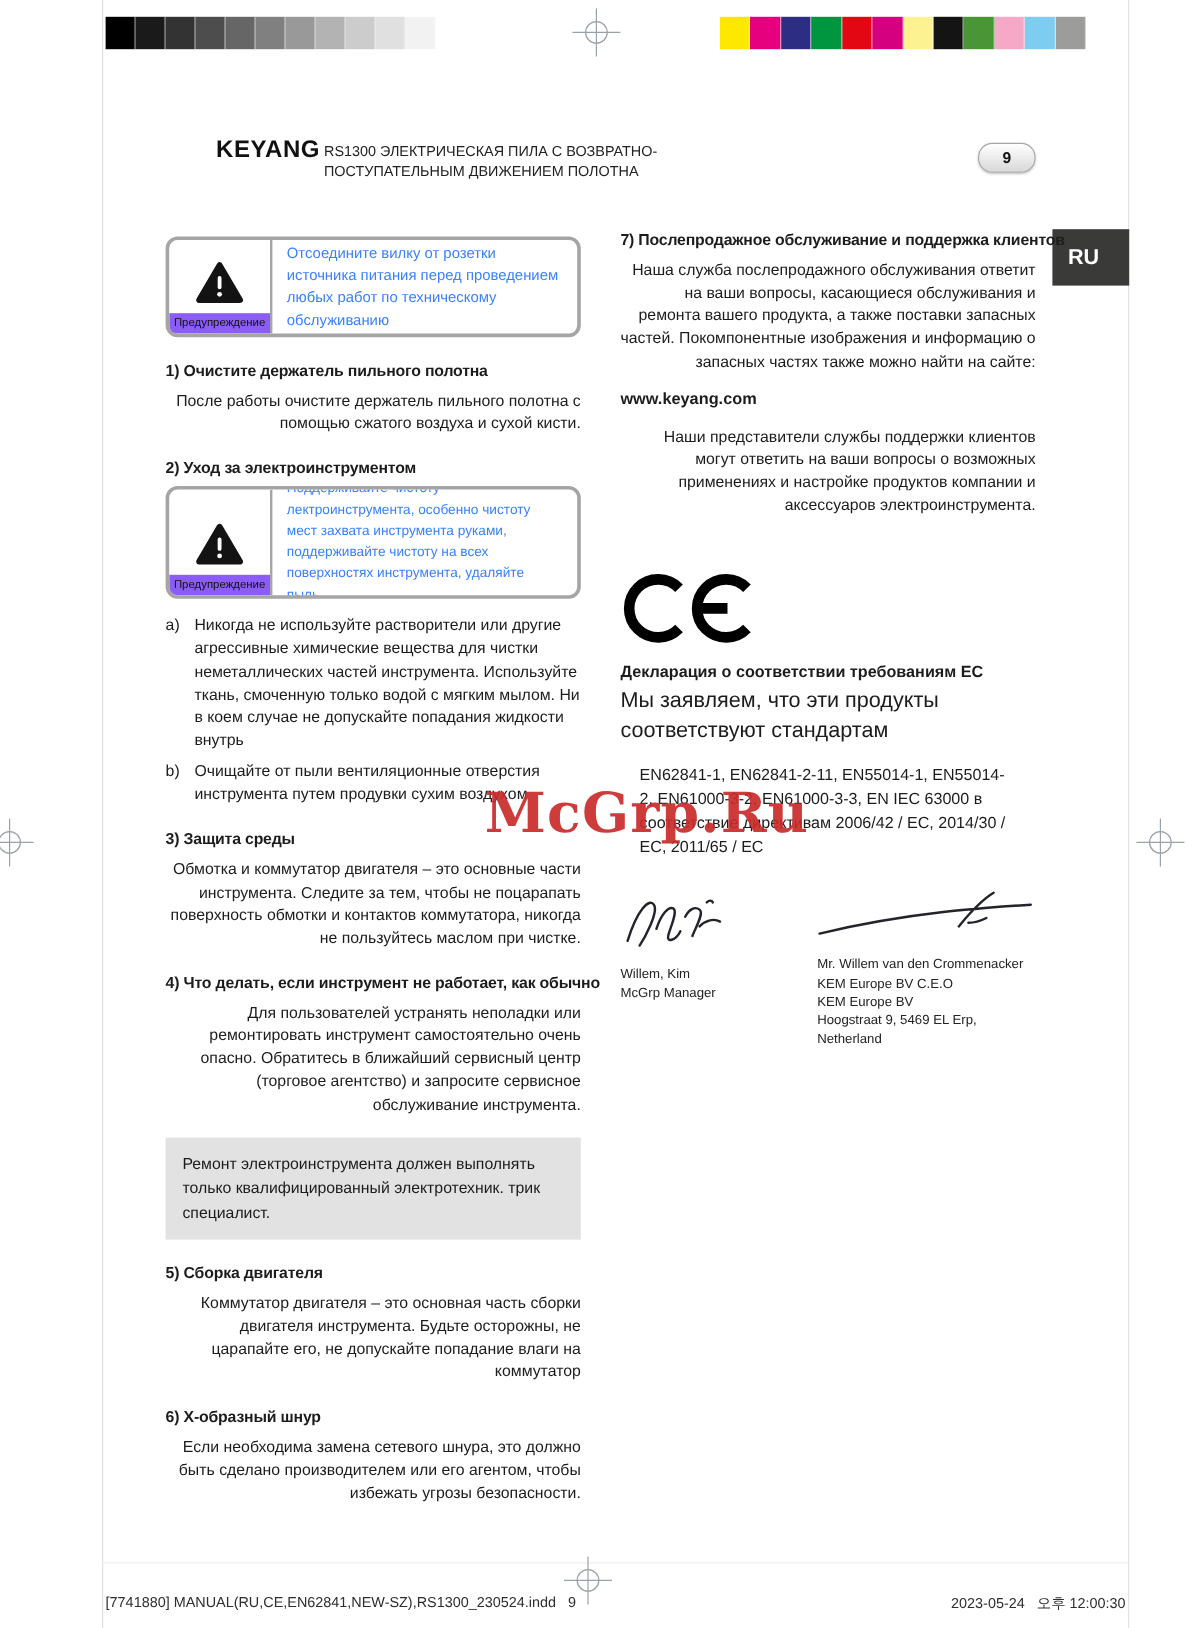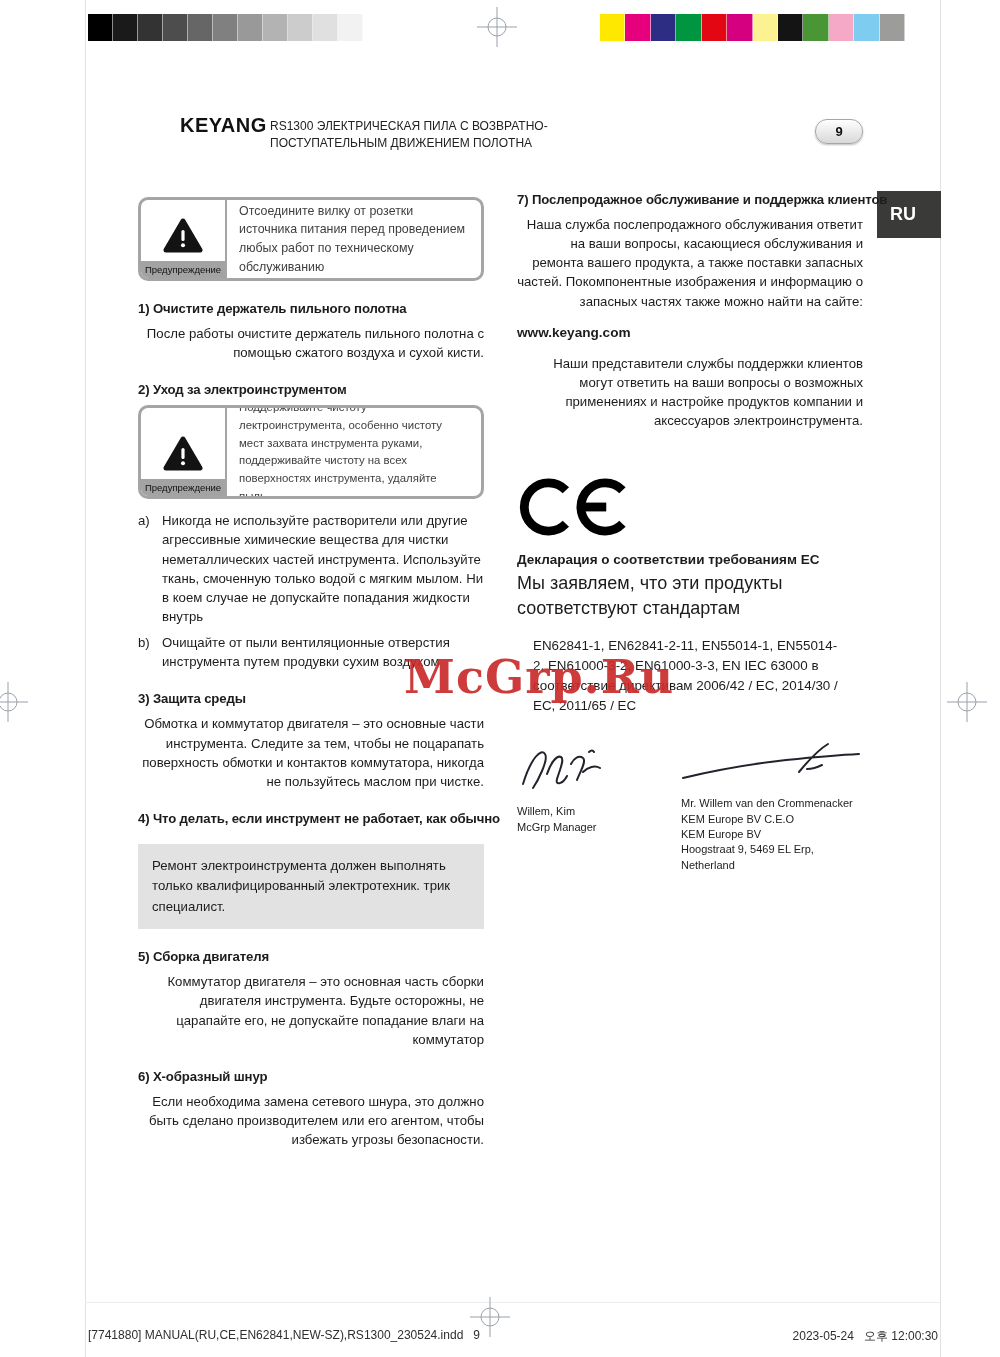--- a/index.html
+++ b/index.html
@@ -35,22 +35,22 @@
   
   .col { position:absolute; width:346px; }
   .col.left  { left:138px; top:197px; }
   .col.right { left:517px; top:192px; }
 
   .secbar { background:#d6d6d6; font-weight:bold; font-size:14px; padding:6px 8px 5px; letter-spacing:.2px; margin-bottom:22px; }
 
   .warnbox { border:3px solid #a5a5a5; border-radius:10px; background:#fff; display:flex; overflow:hidden; margin-bottom:4px; }
   .warnbox .iconcell { width:84px; flex:none; display:flex; flex-direction:column; align-items:center; justify-content:flex-end; border-right:2px solid #a5a5a5; }
   .warnbox .tri { margin:10px auto 6px; display:block; }
-  .warnlabel { width:100%; background:#a3a3a3; font-size:9.5px; text-align:center; padding:3px 0; color:#111; }
-  .warnbox .textcell { flex:1; padding:10px 12px; font-size:12.4px; line-height:1.5; display:flex; align-items:center; color:#404040; }
+  .warnlabel { width:100%; background:#8b5cf6; font-size:9.5px; text-align:center; padding:3px 0; color:#111; }
+  .warnbox .textcell { flex:1; padding:10px 12px; font-size:12.4px; line-height:1.5; display:flex; align-items:center; color:#3b82f6; }
   .warnbox.small .textcell { font-size:11.4px; line-height:1.55; }
 
   .h { font-weight:bold; font-size:13.2px; letter-spacing:-.15px; margin:20px 0 8px; white-space:nowrap; }
   .h.first { margin-top:0; }
   .p { font-size:13.2px; line-height:1.45; margin:0 0 6px;text-align:right; }
   .li { display:flex; font-size:13.2px; line-height:1.45; margin:0 0 7px; }
   .li .marker { width:24px; flex:none; }
   .li .txt { flex:1; }
   .notebox { background:#e2e2e2; padding:12px 14px; font-size:13.2px; line-height:1.55; margin:18px 0 6px; }
 
@@ -177,20 +177,21 @@
     </div>
     <div class="li">
       <span class="marker">b)</span>
       <span class="txt">Очищайте от пыли вентиляционные отверстия инструмента путем продувки сухим воздухом</span>
     </div>
 
     <div class="h">3) Защита среды</div>
     <p class="p">Обмотка и коммутатор двигателя – это основные части инструмента. Следите за тем, чтобы не поцарапать поверхность обмотки и контактов коммутатора, никогда не пользуйтесь маслом при чистке.</p>
 
     <div class="h">4) Что делать, если инструмент не работает, как обычно</div>
+    <p class="p">Для пользователей устранять неполадки или ремонтировать инструмент самостоятельно очень опасно. Обратитесь в ближайший сервисный центр (торговое агентство) и запросите сервисное обслуживание инструмента.</p>
 
     <div class="notebox">Ремонт электроинструмента должен выполнять только квалифицированный электротехник. трик специалист.</div>
 
     <div class="h">5) Сборка двигателя</div>
     <p class="p">Коммутатор двигателя – это основная часть сборки двигателя инструмента. Будьте осторожны, не царапайте его, не допускайте попадание влаги на коммутатор</p>
 
     <div class="h">6) Х-образный шнур</div>
     <p class="p">Если необходима замена сетевого шнура, это должно быть сделано производителем или его агентом, чтобы избежать угрозы безопасности.</p>
   </div>
 

